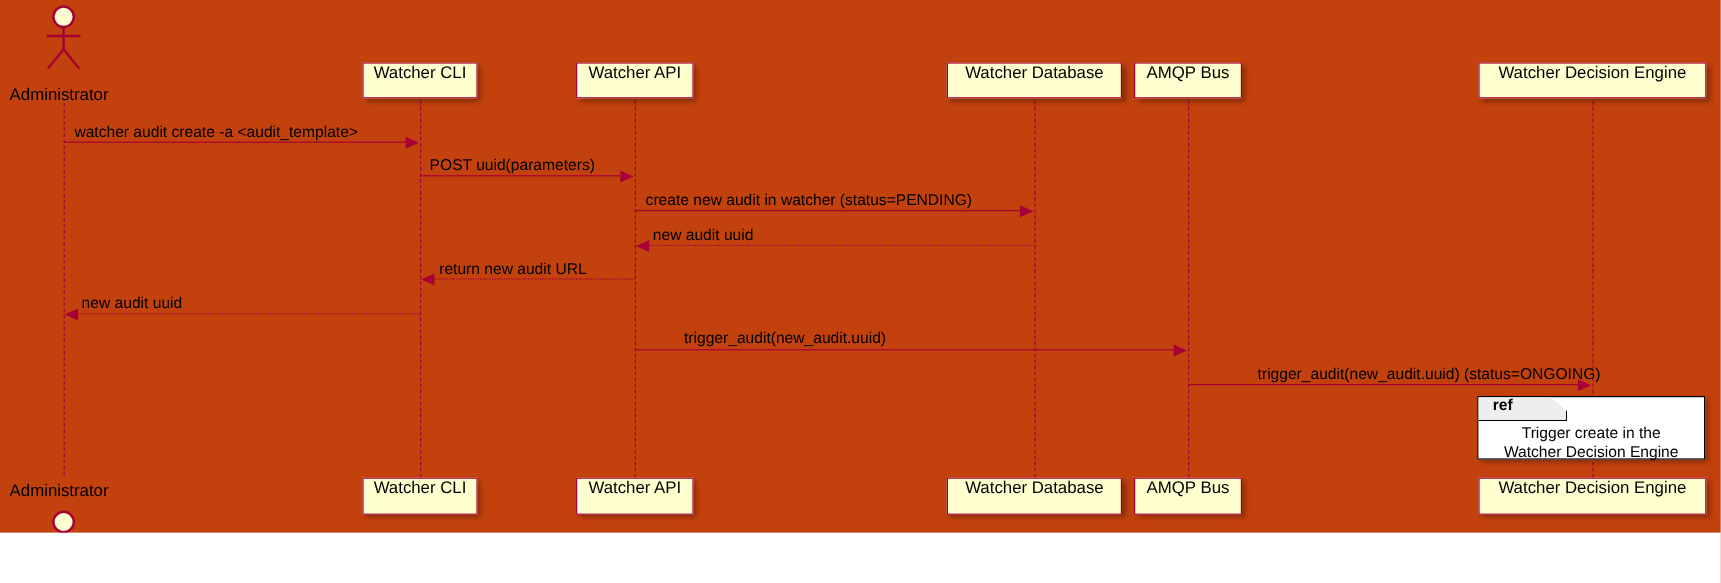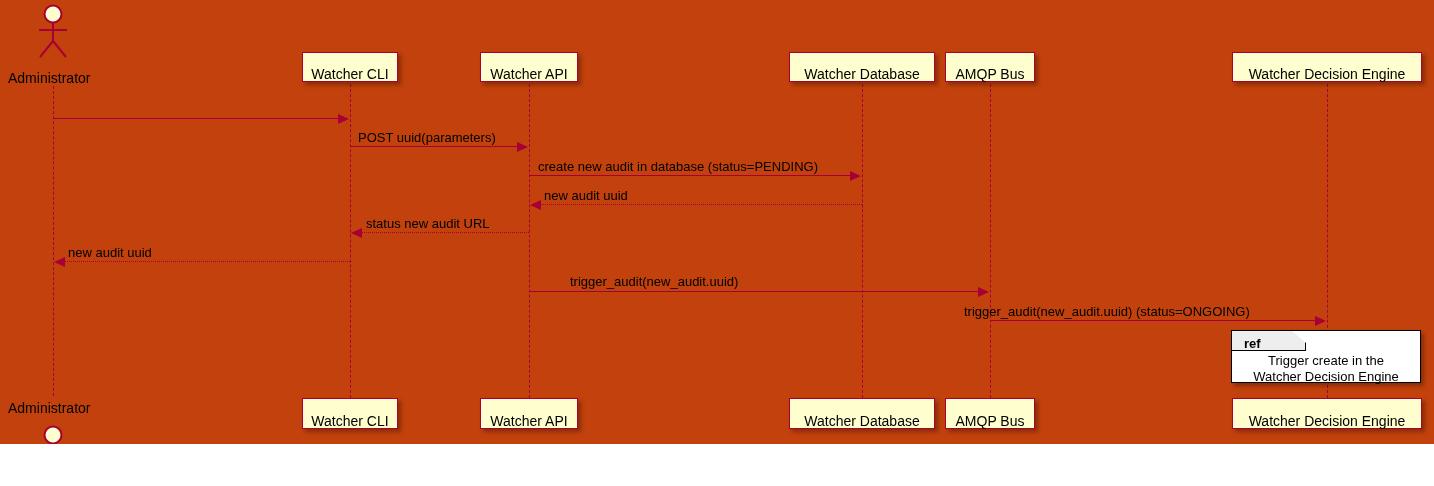--- a/index.html
+++ b/index.html
@@ -27,21 +27,21 @@
   
   .participant {
     position: absolute;
     box-sizing: border-box;
     background: #FEFECE;
     border: 1.5px solid #A80036;
     color: #000000;
     font-size: 14px;
     line-height: 1;
     display: flex;
-    align-items: flex-end;
+    align-items: flex-start;
     justify-content: center;
     white-space: nowrap;
     box-shadow: 3px 3px 4px rgba(0,0,0,0.30);
     z-index: 5;
   }
 
   
   .actor {
     position: absolute;
     width: 40px;
@@ -106,21 +106,21 @@
     left: 0;
     top: 0;
     width: 74px;
     height: 20px;
     background: #EEEEEE;
     border-right: 1.5px solid #000000;
     border-bottom: 1.5px solid #000000;
     -webkit-clip-path: polygon(0 0, 60px 0, 74px 12px, 74px 20px, 0 20px);
     clip-path: polygon(0 0, 60px 0, 74px 12px, 74px 20px, 0 20px);
     display: flex;
-    align-items: flex-end;
+    align-items: flex-start;
     padding-left: 12px;
     box-sizing: border-box;
   }
   .ref-tab-label {
     font-size: 13px;
     font-weight: bold;
     color: #000000;
     line-height: 1;
   }
   .ref-body {
@@ -170,48 +170,49 @@
   </div>
 
   <div class="participant" style="left:945px; top:52px; width:90px; height:30px;">
     <span>AMQP Bus</span>
   </div>
 
   <div class="participant" style="left:1232px; top:52px; width:190px; height:30px;">
     <span>Watcher Decision Engine</span>
   </div>
 
+  <div class="msg-label" style="left:62px; top:103px;">watcher audit create -a &lt;audit_template&gt;</div>
   <div class="msg-line" style="left:53px; top:118px; width:285px;"></div>
   <div class="arrowhead right" style="left:338px; top:113.5px;"></div>
 
   <div class="msg-label" style="left:358px; top:131px;">POST uuid(parameters)</div>
   <div class="msg-line" style="left:350px; top:146px; width:167px;"></div>
   <div class="arrowhead right" style="left:517px; top:141.5px;"></div>
 
-  <div class="msg-label" style="left:538px; top:160px;">create new audit in database (status=PENDING)</div>
+  <div class="msg-label" style="left:538px; top:160px;">create new audit in watcher (status=PENDING)</div>
   <div class="msg-line" style="left:529px; top:175px; width:321px;"></div>
   <div class="arrowhead right" style="left:850px; top:170.5px;"></div>
 
   <div class="msg-label" style="left:544px; top:189px;">new audit uuid</div>
   <div class="msg-line dotted" style="left:541px; top:204px; width:321px;"></div>
   <div class="arrowhead left" style="left:530px; top:199.5px;"></div>
 
-  <div class="msg-label" style="left:366px; top:217px;">status new audit URL</div>
+  <div class="msg-label" style="left:366px; top:217px;">return new audit URL</div>
   <div class="msg-line dotted" style="left:362px; top:232px; width:167px;"></div>
   <div class="arrowhead left" style="left:351px; top:227.5px;"></div>
 
   <div class="msg-label" style="left:68px; top:246px;">new audit uuid</div>
   <div class="msg-line dotted" style="left:65px; top:261px; width:285px;"></div>
   <div class="arrowhead left" style="left:54px; top:256.5px;"></div>
 
   <div class="msg-label" style="left:570px; top:275px;">trigger_audit(new_audit.uuid)</div>
   <div class="msg-line" style="left:529px; top:291px; width:449px;"></div>
   <div class="arrowhead right" style="left:978px; top:286.5px;"></div>
 
-  <div class="msg-label" style="left:964px; top:305px;">trigger_audit(new_audit.uuid) (status=ONGOING)</div>
+  <div class="msg-label" style="left:1048px; top:305px;">trigger_audit(new_audit.uuid) (status=ONGOING)</div>
   <div class="msg-line" style="left:990px; top:320px; width:325px;"></div>
   <div class="arrowhead right" style="left:1315px; top:315.5px;"></div>
 
   <div class="ref-box" style="left:1231px; top:330px; width:190px; height:53px;">
     <div class="ref-tab">
       <span class="ref-tab-label">ref</span>
     </div>
     <div class="ref-body">
       <div>Trigger create in the</div>
       <div>Watcher Decision Engine</div>

